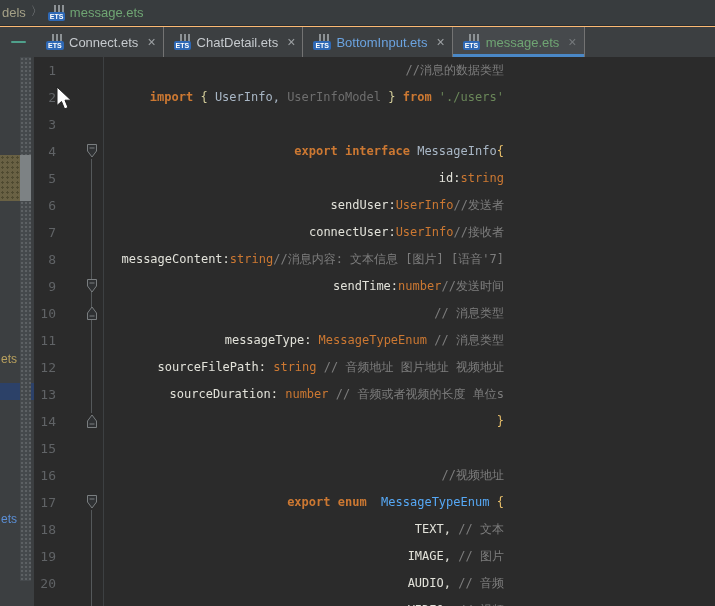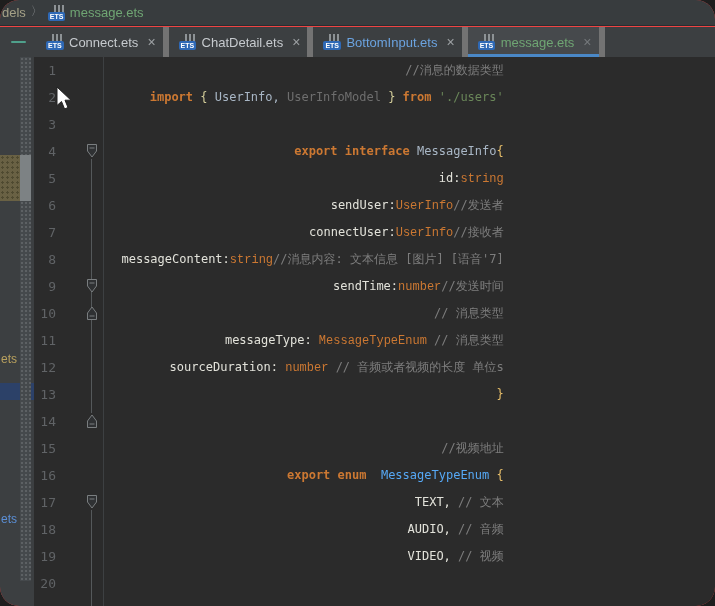--- a/index.html
+++ b/index.html
@@ -1,17 +1,17 @@
 <!DOCTYPE html>
 <html><head>
 <meta charset="utf-8">
 <style>
   html,body{margin:0;padding:0;background:#1e1e1e;}
-  .screen{position:relative;width:715px;height:606px;background:#ef4444;overflow:hidden;
-          font-family:"Liberation Sans",sans-serif;border-radius:19px;-webkit-font-smoothing:antialiased;}
+  .screen{position:relative;width:715px;height:606px;background:#fdba74;overflow:hidden;
+          font-family:"Liberation Sans",sans-serif;-webkit-font-smoothing:antialiased;}
 
   
   .top-bar{position:absolute;left:0;top:0;width:715px;height:26px;background:#383c3e;
            border-bottom:1px solid #2a2d2f;display:flex;align-items:center;gap:5px;
            padding-left:2px;box-sizing:border-box;}
   .crumb-frag{color:#a5a187;font-size:13px;}
   .crumb-sep{color:#83878a;font-size:12px;transform:translateY(-1px);}
   .crumb-file{color:#6fa573;font-size:13px;}
 
   
@@ -20,21 +20,21 @@
      background-image:repeating-linear-gradient(90deg,#8d9295 0 2px,rgba(0,0,0,0) 2px 4px);}
   .ets-icon .badge{position:absolute;left:0;bottom:0;background:#2e68b5;color:#fff;
      font-size:7px;font-weight:bold;padding:1px 2px;border-radius:2px;line-height:1;
      font-family:"Liberation Sans",sans-serif;}
 
   
   .tab-bar{position:absolute;left:0;top:27px;width:715px;height:30px;background:#3c3f41;display:flex;}
   .tab-bar-left{width:36px;height:30px;display:flex;align-items:center;justify-content:center;flex:0 0 36px;}
   .dash{width:15px;height:2px;background:#4fa08b;border-radius:1px;}
   .tab{display:flex;align-items:center;gap:6px;padding:0 7px 0 10px;font-size:13px;
-       height:30px;box-sizing:border-box;position:relative;border-right:6px solid #737373;cursor:default;}
+       height:30px;box-sizing:border-box;position:relative;border-right:1px solid #737373;cursor:default;}
   .tab .label{color:#c6cace;white-space:nowrap;}
   .tab.modified .label{color:#6ba3e0;}
   .tab.active{background:#46494c;}
   .tab.active .label{color:#6fa573;}
   .tab .close{color:#9da1a4;font-size:14px;line-height:1;margin-left:3px;}
   .tab.active .close{color:#75797c;}
   .tab.active::after{content:"";position:absolute;left:0;right:0;bottom:0;height:3px;background:#4a88c7;}
 
   
   .sliver{position:absolute;left:0;top:57px;width:34px;height:549px;background:#3c3f41;}
@@ -53,21 +53,21 @@
   .gutter-sep{position:absolute;left:69px;top:0;width:1px;height:549px;background:#3d4042;}
   .line-numbers{position:absolute;left:0;top:0;width:22px;}
   .ln{height:27px;line-height:27px;text-align:right;color:#606366;
       font-family:"DejaVu Sans Mono",monospace;font-size:13px;}
   .code{position:absolute;left:73px;top:0;}
   .cl{height:27px;line-height:27px;white-space:pre;
       font-family:"DejaVu Sans Mono",monospace;font-size:12px;color:#a9b7c6;text-align:right;}
   .tk-pln{color:#a9b7c6;}
   .tk-kw{color:#cc7832;font-weight:bold;}
   .tk-prop{color:#e2e2da;font-weight:normal;}
-  .tk-typ{color:#cc7832;font-family:Liberation Mono, monospace;}
+  .tk-typ{color:#cc7832;}
   .tk-str{color:#6a8759;}
   .tk-cmt{color:#7d7d7d;}
   .tk-brc{color:#e8bf6a;}
   .tk-imp{color:#d5cf9b;}
   .tk-dim{color:#6e6e6e;}
   .tk-blu{color:#56a8f5;}
 
   .fold{position:absolute;left:52px;width:12px;height:16px;}
   .fold-line{position:absolute;left:57px;width:1px;background:#55595b;}
   .fold-line.seg1{top:102px;height:254px;}
@@ -171,26 +171,28 @@
         <div class="cl"><span class="tk-kw">import </span><span class="tk-imp">{ </span><span class="tk-pln">UserInfo</span><span class="tk-pln">, </span><span class="tk-dim">UserInfoModel</span><span class="tk-imp"> } </span><span class="tk-kw">from </span><span class="tk-str">'./users'</span></div>
         <div class="cl"></div>
         <div class="cl"><span class="tk-kw">export interface </span><span class="tk-pln">MessageInfo</span><span class="tk-brc">{</span></div>
         <div class="cl"><span class="tk-pln">  </span><span class="tk-prop">id:</span><span class="tk-typ">string</span></div>
         <div class="cl"><span class="tk-pln">  </span><span class="tk-prop">sendUser:</span><span class="tk-typ">UserInfo</span><span class="tk-cmt">//发送者</span></div>
         <div class="cl"><span class="tk-pln">  </span><span class="tk-prop">connectUser:</span><span class="tk-typ">UserInfo</span><span class="tk-cmt">//接收者</span></div>
         <div class="cl"><span class="tk-pln">  </span><span class="tk-prop">messageContent:</span><span class="tk-typ">string</span><span class="tk-cmt">//消息内容: 文本信息 [图片] [语音'7]</span></div>
         <div class="cl"><span class="tk-pln">  </span><span class="tk-prop">sendTime:</span><span class="tk-typ">number</span><span class="tk-cmt">//发送时间</span></div>
         <div class="cl"><span class="tk-pln">  </span><span class="tk-cmt">// 消息类型</span></div>
         <div class="cl"><span class="tk-pln">  </span><span class="tk-prop">messageType: </span><span class="tk-typ">MessageTypeEnum </span><span class="tk-cmt">// 消息类型</span></div>
+        <div class="cl"><span class="tk-pln">  </span><span class="tk-prop">sourceFilePath: </span><span class="tk-typ">string </span><span class="tk-cmt">// 音频地址 图片地址 视频地址</span></div>
         <div class="cl"><span class="tk-pln">  </span><span class="tk-prop">sourceDuration: </span><span class="tk-typ">number </span><span class="tk-cmt">// 音频或者视频的长度 单位s</span></div>
         <div class="cl"><span class="tk-brc">}</span></div>
         <div class="cl"></div>
         <div class="cl"><span class="tk-cmt">//视频地址</span></div>
         <div class="cl"><span class="tk-kw">export enum  </span><span class="tk-blu">MessageTypeEnum </span><span class="tk-brc">{</span></div>
         <div class="cl"><span class="tk-pln">  </span><span class="tk-prop">TEXT, </span><span class="tk-cmt">// 文本</span></div>
+        <div class="cl"><span class="tk-pln">  </span><span class="tk-prop">IMAGE, </span><span class="tk-cmt">// 图片</span></div>
         <div class="cl"><span class="tk-pln">  </span><span class="tk-prop">AUDIO, </span><span class="tk-cmt">// 音频</span></div>
         <div class="cl"><span class="tk-pln">  </span><span class="tk-prop">VIDEO, </span><span class="tk-cmt">// 视频</span></div>
       </div>
     <div id="fold-markers">
         <div class="fold" style="top: 86px;"><svg width="12" height="16" viewBox="0 0 12 16">
             <path d="M1.5 1.5 h9 v6.5 l-4.5 6 l-4.5 -6 z" fill="#2f3133" stroke="#7a7e80" stroke-width="1"></path>
             <line x1="3.5" y1="5" x2="8.5" y2="5" stroke="#7a7e80" stroke-width="1"></line>
           </svg></div>
         <div class="fold" style="top: 221px;"><svg width="12" height="16" viewBox="0 0 12 16">
             <path d="M1.5 1.5 h9 v6.5 l-4.5 6 l-4.5 -6 z" fill="#2f3133" stroke="#7a7e80" stroke-width="1"></path>

